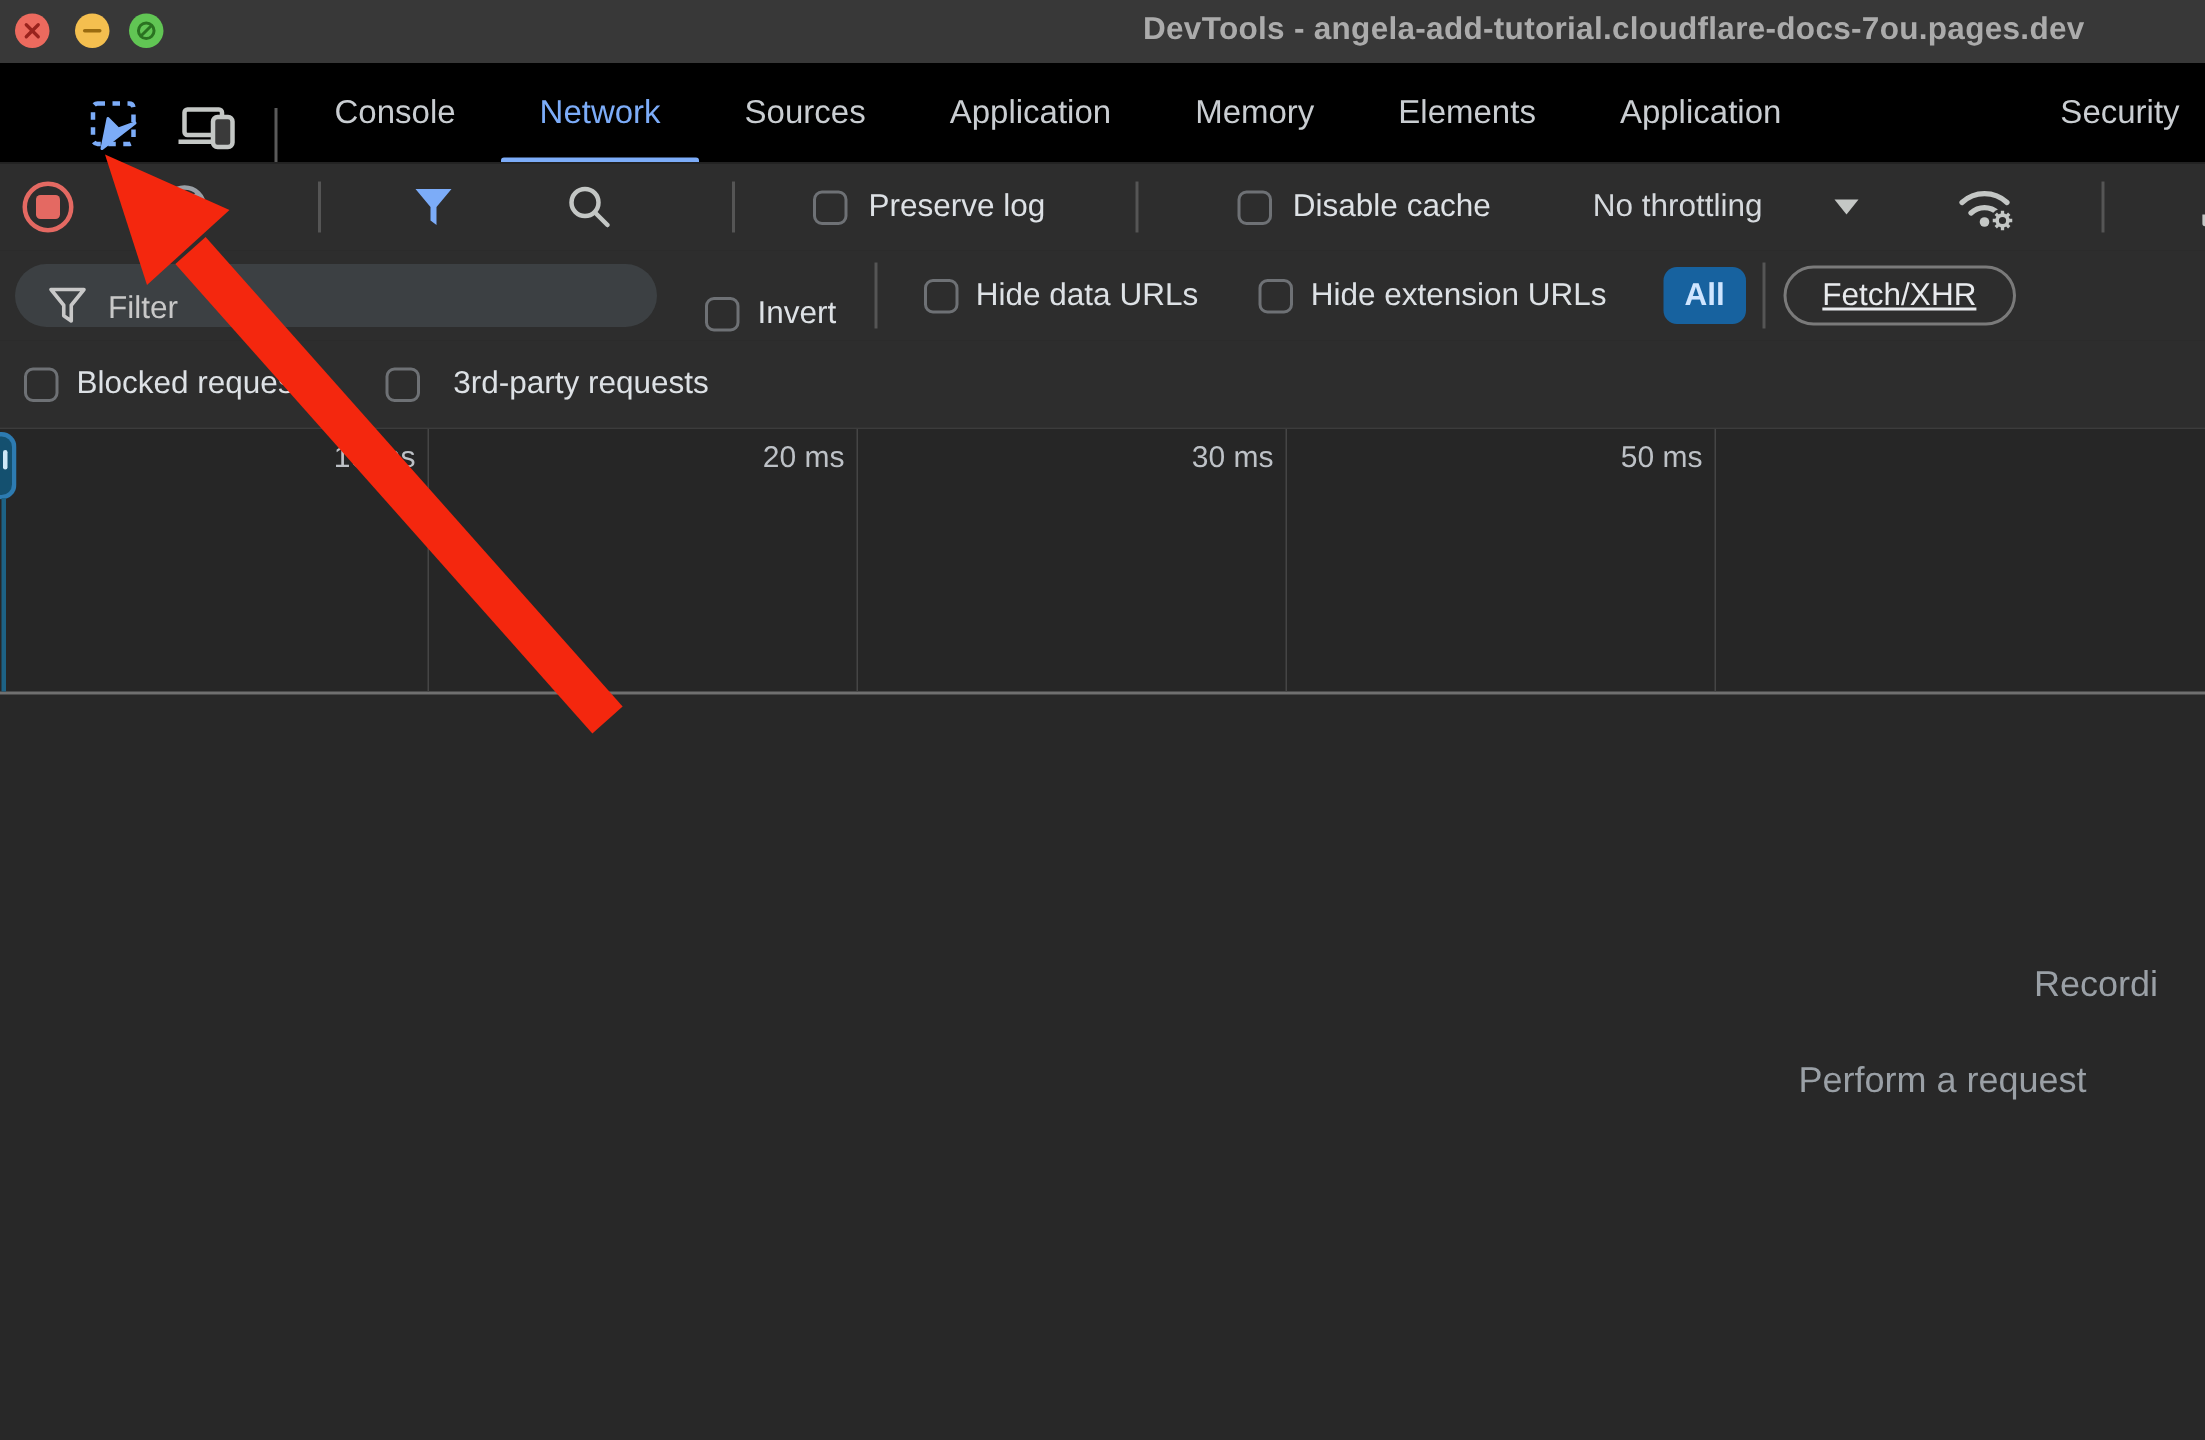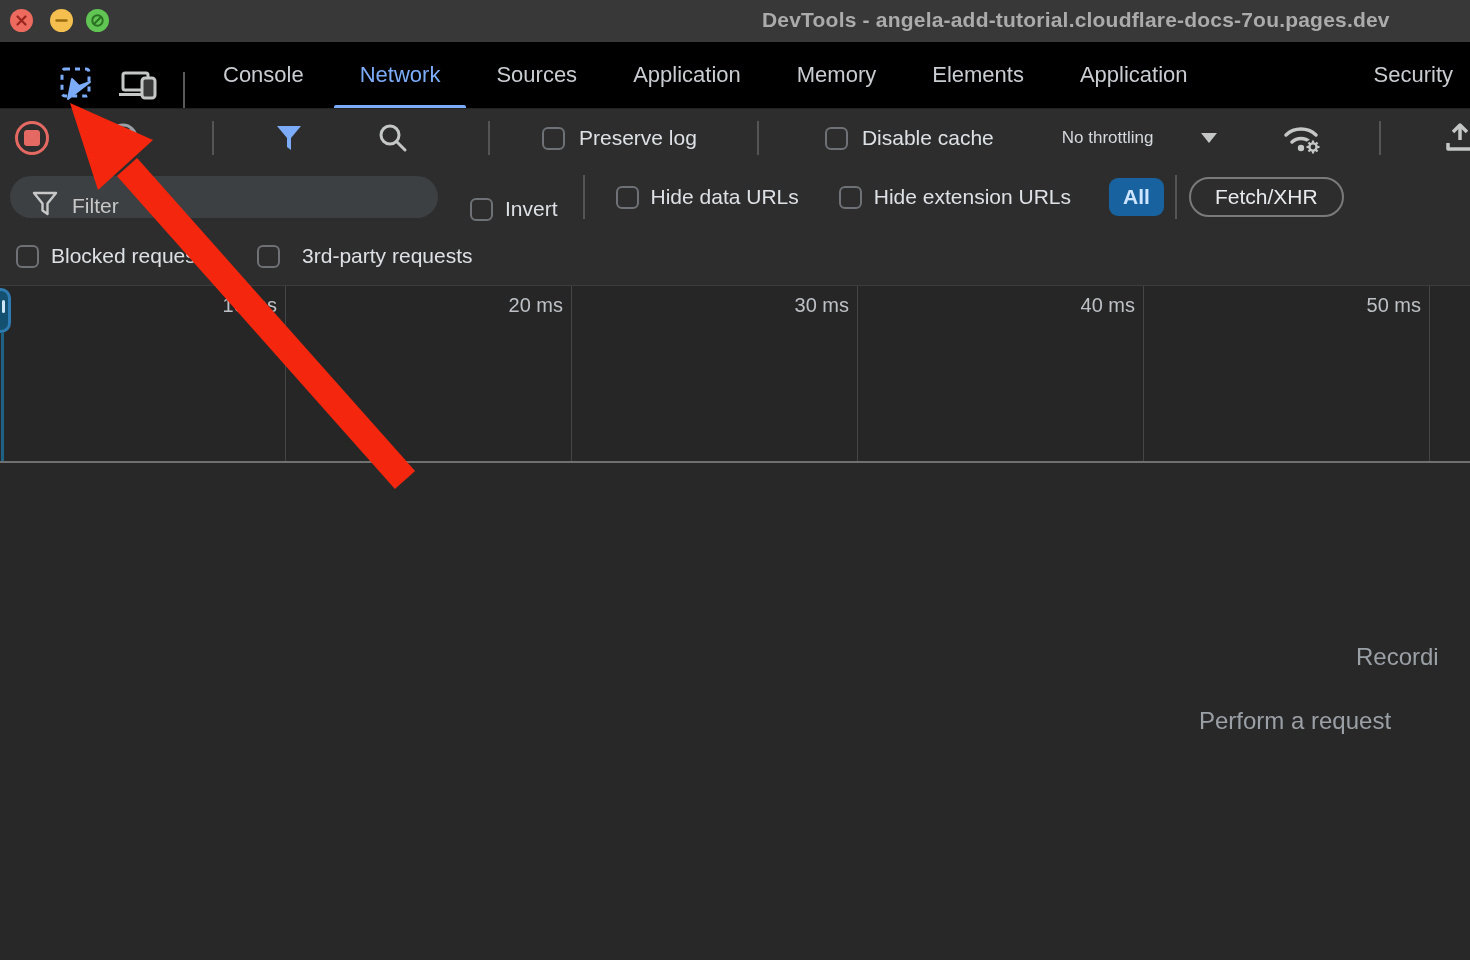--- a/index.html
+++ b/index.html
@@ -35,21 +35,21 @@
   .nettoolbar { position:absolute; top:109px; left:0; width:1470px; height:58px; background:#2d2d2d;
     display:flex; align-items:center; padding-left:12px;gap:40px; }
   .v-sep { width:2px; height:34px; background:#555; flex-shrink:0; }
   .record-btn { width:40px; height:40px; display:flex; align-items:center; justify-content:center; flex-shrink:0; }
   .record-ring { width:34px; height:34px; border:3px solid #e46962; border-radius:50%;
     display:flex; align-items:center; justify-content:center; }
   .record-square { width:16px; height:16px; background:#e46962; border-radius:3px; }
   .chk { width:23px; height:23px; border:2px solid #6e7175; border-radius:6px; background:transparent; flex-shrink:0; }
   .chk-label { font-size:21px; color:#dde1e5; margin-left:14px; white-space:nowrap; }
   .chk-group { display:flex; align-items:center; flex-shrink:0; }
-  .throttle-label { font-size:17px; color:#d5d9dd; white-space:nowrap; }
+  .throttle-label { font-size:21px; color:#d5d9dd; white-space:nowrap; }
   .caret-down { width:0; height:0; border-left:8px solid transparent; border-right:8px solid transparent;
     border-top:10px solid #c4c7c5; }
 
   
   .filterrow { position:absolute; top:167px; left:0; width:1470px; height:60px; background:#2d2d2d;
     display:flex; align-items:center; padding-left:10px; }
   .filter-pill { width:428px; height:42px; background:#3c4043; border-radius:21px;
     display:flex; align-items:flex-end; padding-left:22px; flex-shrink:0; }
   .filter-input { background:transparent; border:none; outline:none; color:#e8eaed;
     font-size:21px; margin-left:14px; width:330px; font-family:inherit; }
@@ -247,41 +247,40 @@
     <span class="chk-label" style="margin-left:12px;">Hide data URLs</span>
   </div>
   <div class="chk-group" style="margin-left:40px;">
     <span class="chk"></span>
     <span class="chk-label" style="margin-left:12px;">Hide extension URLs</span>
   </div>
   <div class="all-pill" style="margin-left:38px;">
     <span>All</span>
   </div>
   <div class="f-sep" style="margin-left:11px;"></div>
-  <div class="fetch-pill" style="margin-left:12px;">
+  <div class="fetch-pill" style="margin-left:12px;text-decoration:underline;">
     <span>Fetch/XHR</span>
   </div>
 </div>
 
 <div class="row3">
   <div class="chk-group">
     <span class="chk"></span>
     <span class="chk-label" style="margin-left:12px;">Blocked requests</span>
   </div>
   <div class="chk-group" style="margin-left:45px;gap:10px;">
     <span class="chk"></span>
     <span class="chk-label" style="margin-left:12px;">3rd-party requests</span>
   </div>
 </div>
 
 <div class="band">
   <div class="band-cell">10 ms</div>
   <div class="band-cell">20 ms</div>
   <div class="band-cell">30 ms</div>
-  <div class="band-cell">40 ms</div>
   <div class="band-cell">50 ms</div>
   <div class="band-handle">
     <div class="band-handle-notch"></div>
   </div>
   <div class="band-handle-line"></div>
 </div>
 
 <div class="mainarea">
   <div class="empty-line1">Recordi</div>
   <div class="empty-line2">Perform a request</div>

